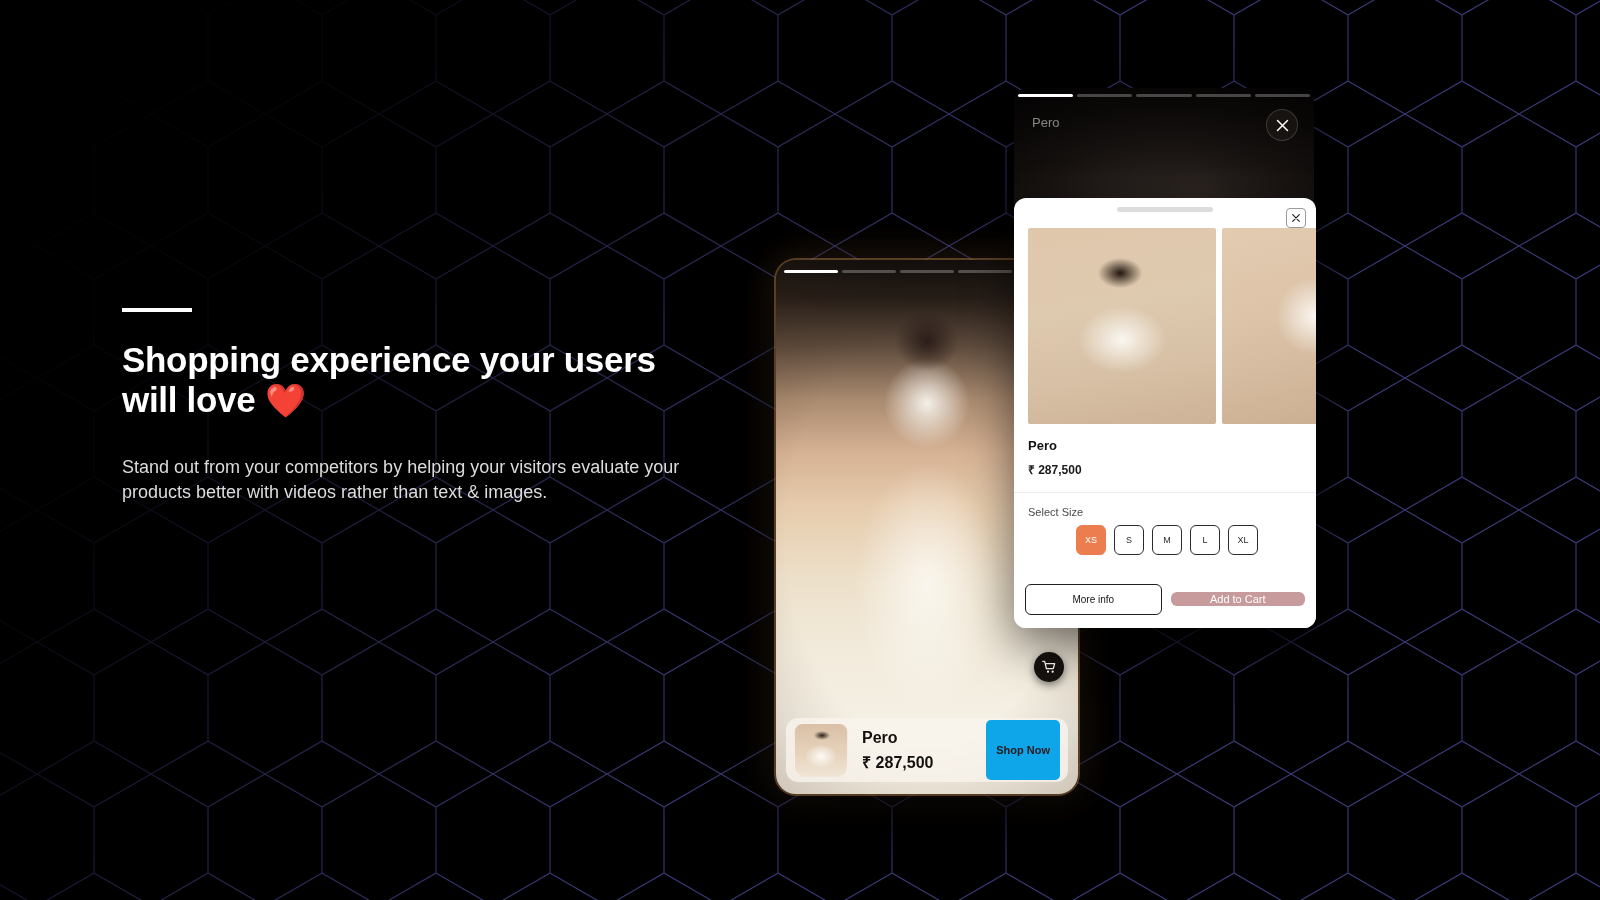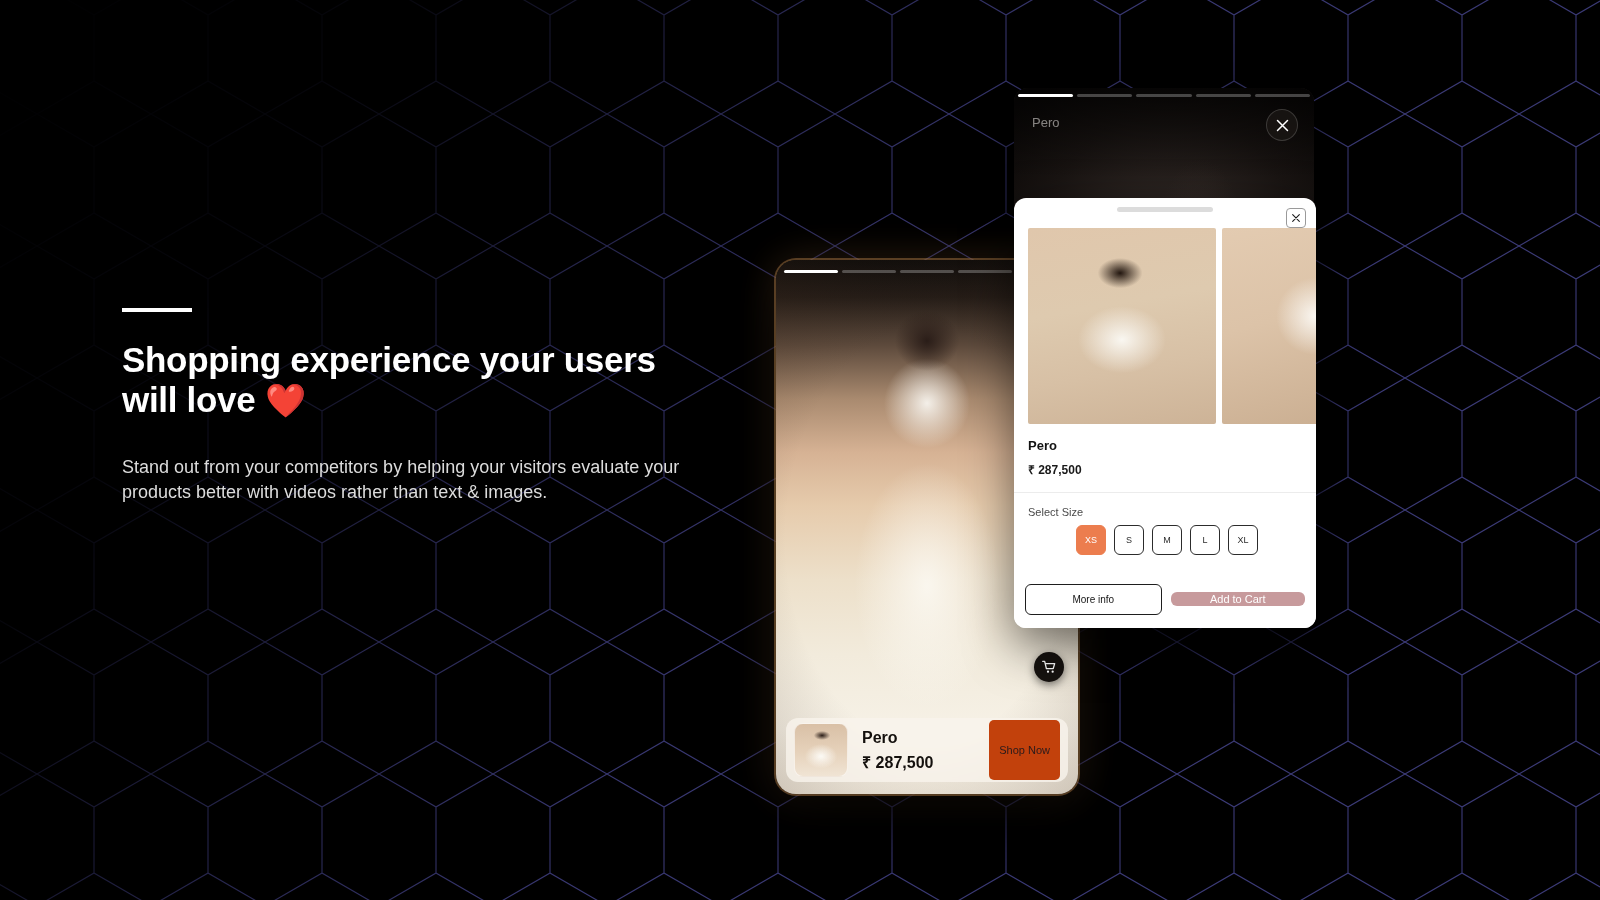--- a/index.html
+++ b/index.html
@@ -246,24 +246,24 @@
     line-height: 1.25;
   }
   .strip-price {
     font-size: 16px;
     font-weight: 700;
     color: #14100d;
     margin-top: 3px;
   }
   .shop-now-btn {
     flex: 0 0 auto;
-    background: #c2410c;
+    background: #0ea5e9;
     color: #2a1b1c;
     font-size: 11px;
-    font-weight: 400;
+    font-weight: 700;
     border: none;
     border-radius: 5px;
     padding: 24px 10px;
     cursor: pointer;
     font-family: "Liberation Sans", sans-serif;
   }
 
   
   .sheet {
     position: absolute;

